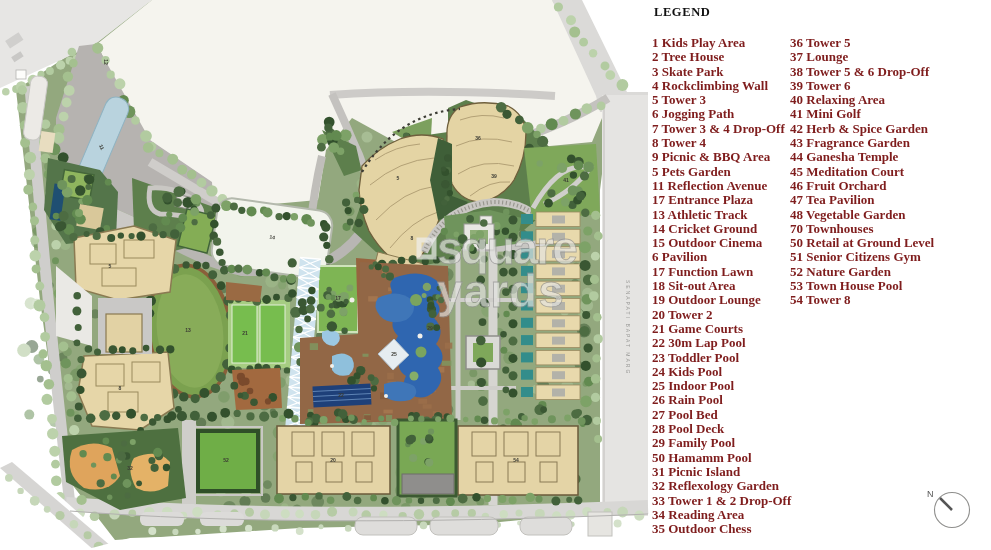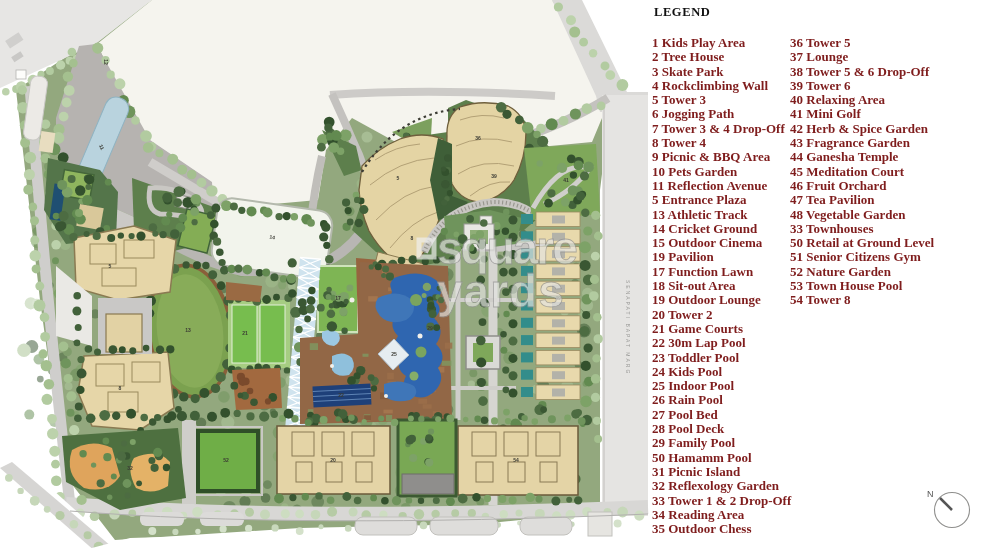--- a/index.html
+++ b/index.html
@@ -1364,27 +1364,27 @@
 <div class="leg" id="col1">
 <div>1 Kids Play Area</div>
 <div>2 Tree House</div>
 <div>3 Skate Park</div>
 <div>4 Rockclimbing Wall</div>
 <div>5 Tower 3</div>
 <div>6 Jogging Path</div>
 <div>7 Tower 3 &amp; 4 Drop-Off</div>
 <div>8 Tower 4</div>
 <div>9 Picnic &amp; BBQ Area</div>
-<div>10 Pets Garden</div>
+<div>5 Pets Garden</div>
 <div>11 Reflection Avenue</div>
-<div>5 Entrance Plaza</div>
+<div>17 Entrance Plaza</div>
 <div>13 Athletic Track</div>
 <div>14 Cricket Ground</div>
 <div>15 Outdoor Cinema</div>
-<div>19 Pavilion</div>
+<div>6 Pavilion</div>
 <div>17 Function Lawn</div>
 <div>18 Sit-out Area</div>
 <div>19 Outdoor Lounge</div>
 <div>20 Tower 2</div>
 <div>21 Game Courts</div>
 <div>22 30m Lap Pool</div>
 <div>23 Toddler Pool</div>
 <div>24 Kids Pool</div>
 <div>25 Indoor Pool</div>
 <div>26 Rain Pool</div>
@@ -1406,21 +1406,21 @@
 <div>39 Tower 6</div>
 <div>40 Relaxing Area</div>
 <div>41 Mini Golf</div>
 <div>42 Herb &amp; Spice Garden</div>
 <div>43 Fragrance Garden</div>
 <div>44 Ganesha Temple</div>
 <div>45 Meditation Court</div>
 <div>46 Fruit Orchard</div>
 <div>47 Tea Pavilion</div>
 <div>48 Vegetable Garden</div>
-<div>33 Townhouses</div>
+<div>70 Townhouses</div>
 <div>50 Retail at Ground Level</div>
 <div>51 Senior Citizens Gym</div>
 <div>52 Nature Garden</div>
 <div>53 Town House Pool</div>
 <div>54 Tower 8</div>
 </div>
 
 <svg style="position:absolute;left:915px;top:483px" width="60" height="50" viewBox="0 0 60 50">
 <circle cx="37" cy="27" r="17.5" fill="none" stroke="#8f8f8d" stroke-width="1.1"></circle>
 <line x1="25" y1="15" x2="37" y2="27" stroke="#555" stroke-width="2.5"></line>

